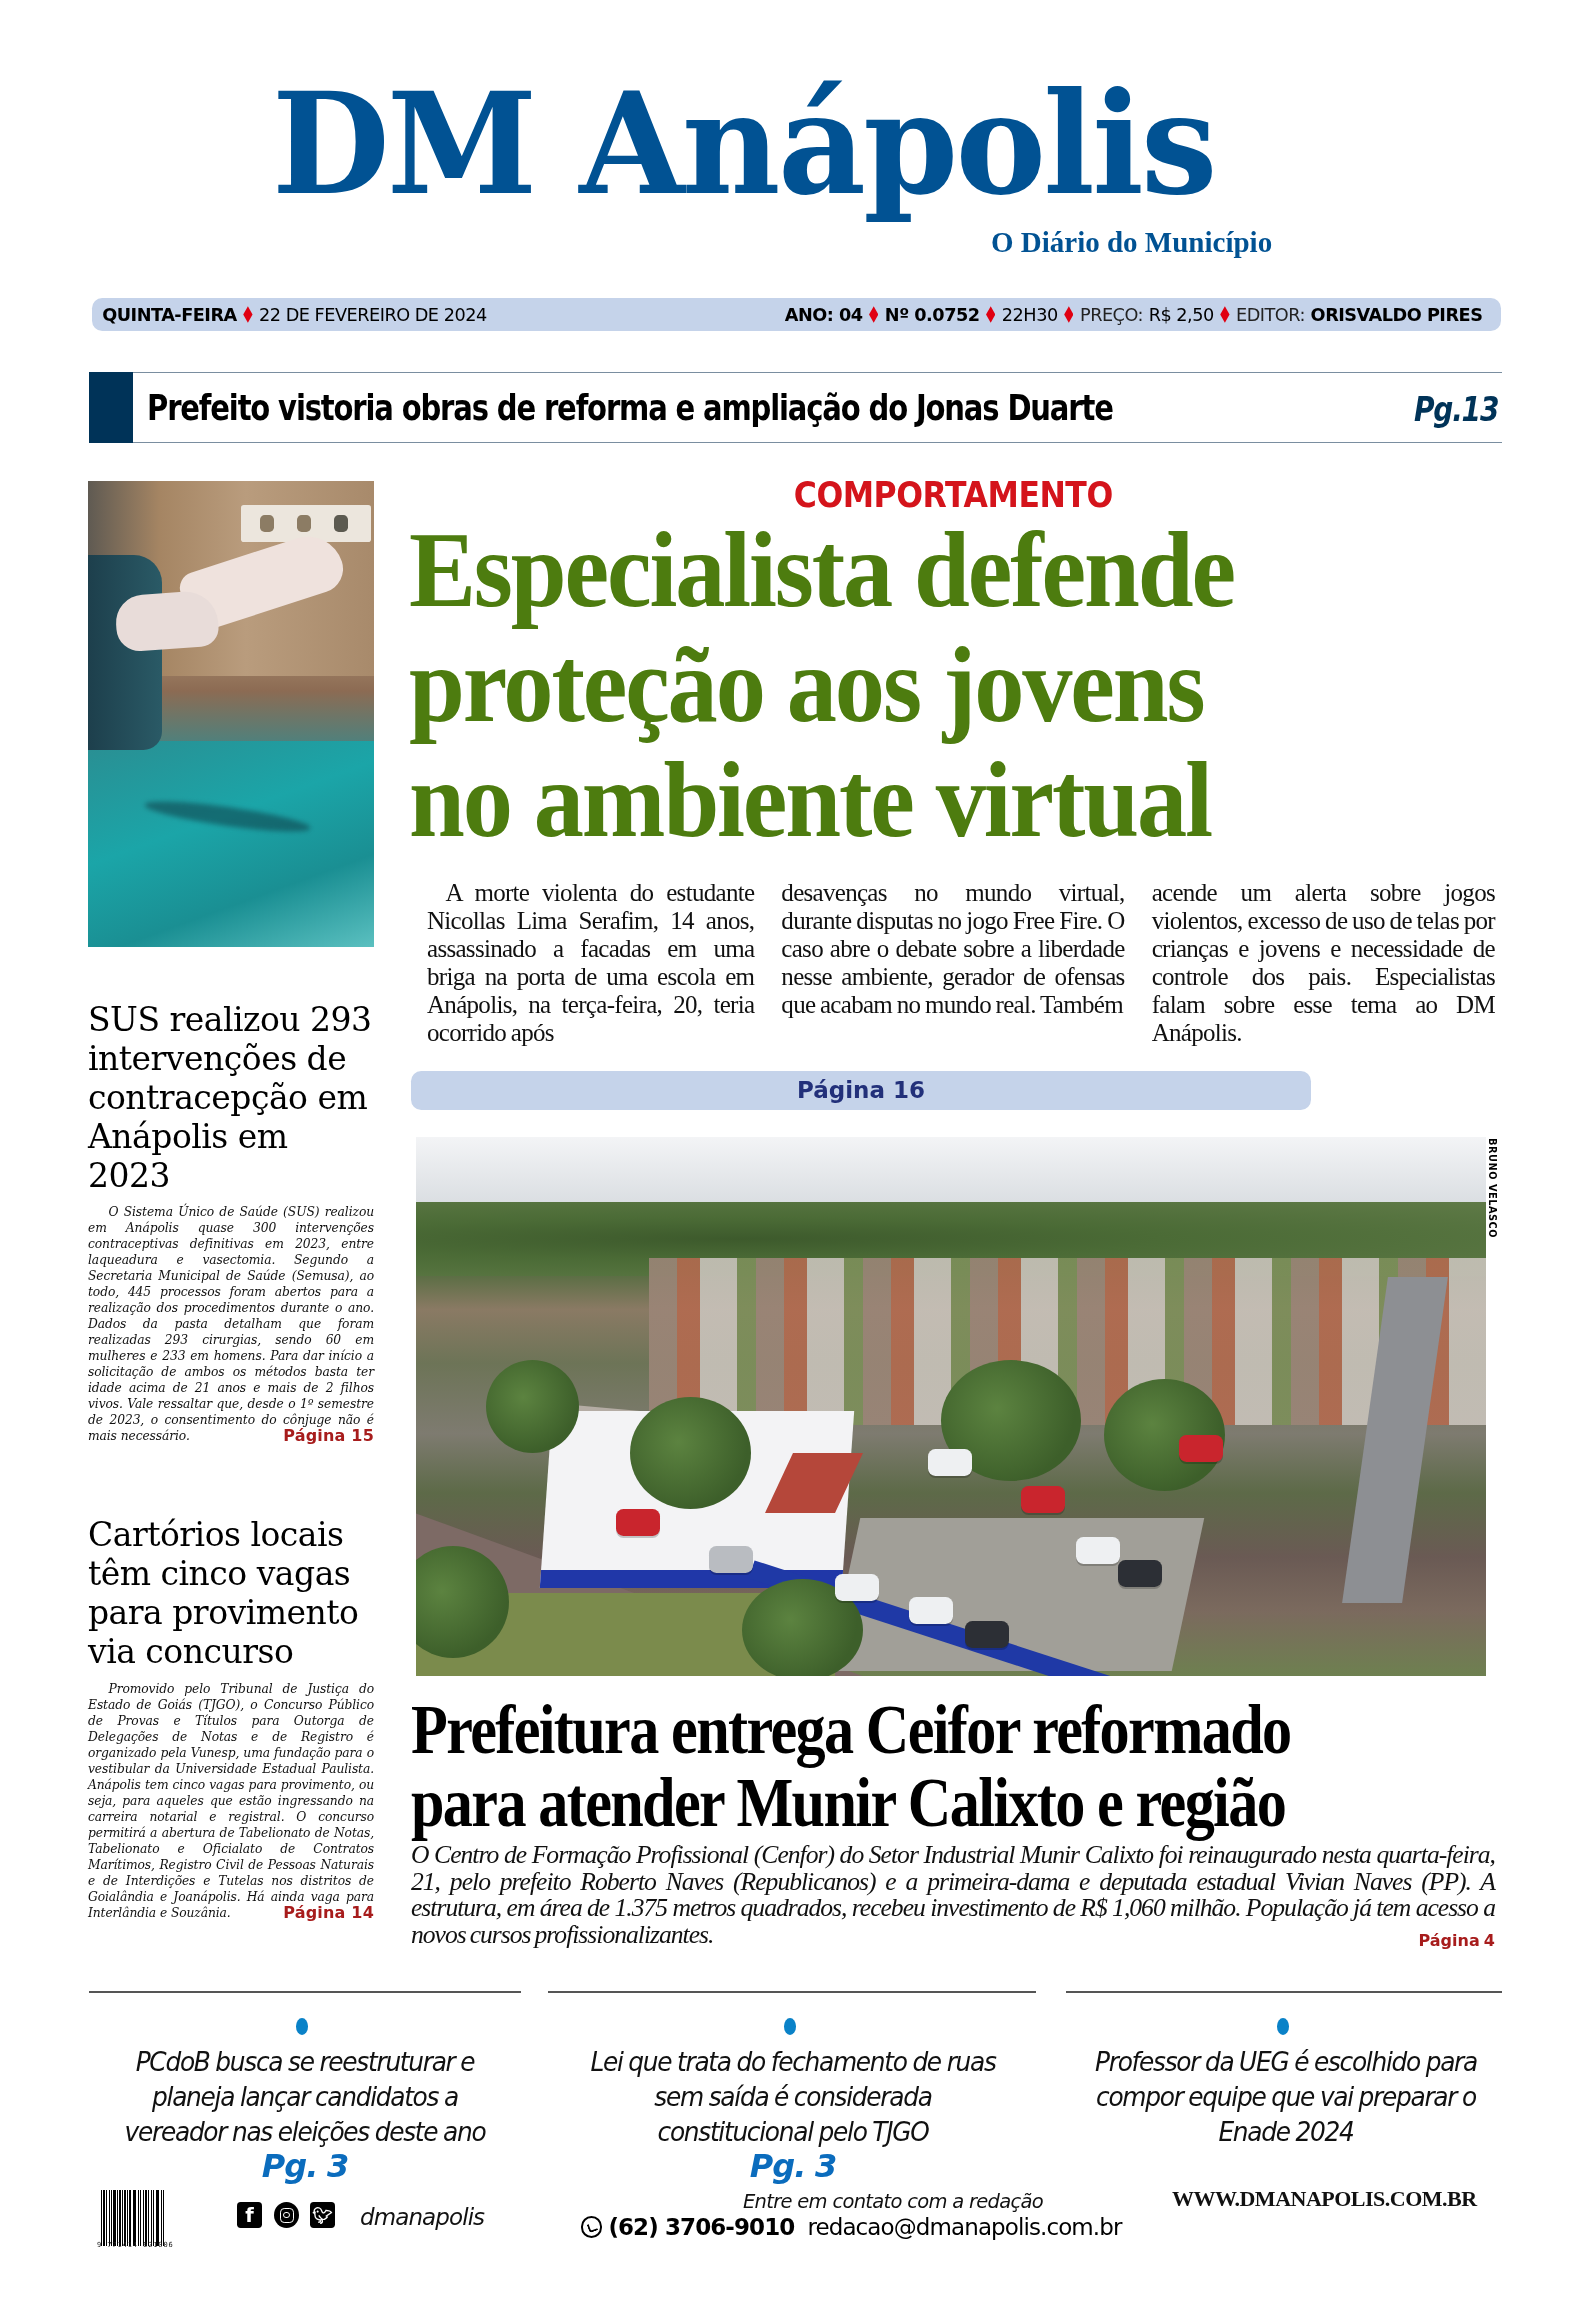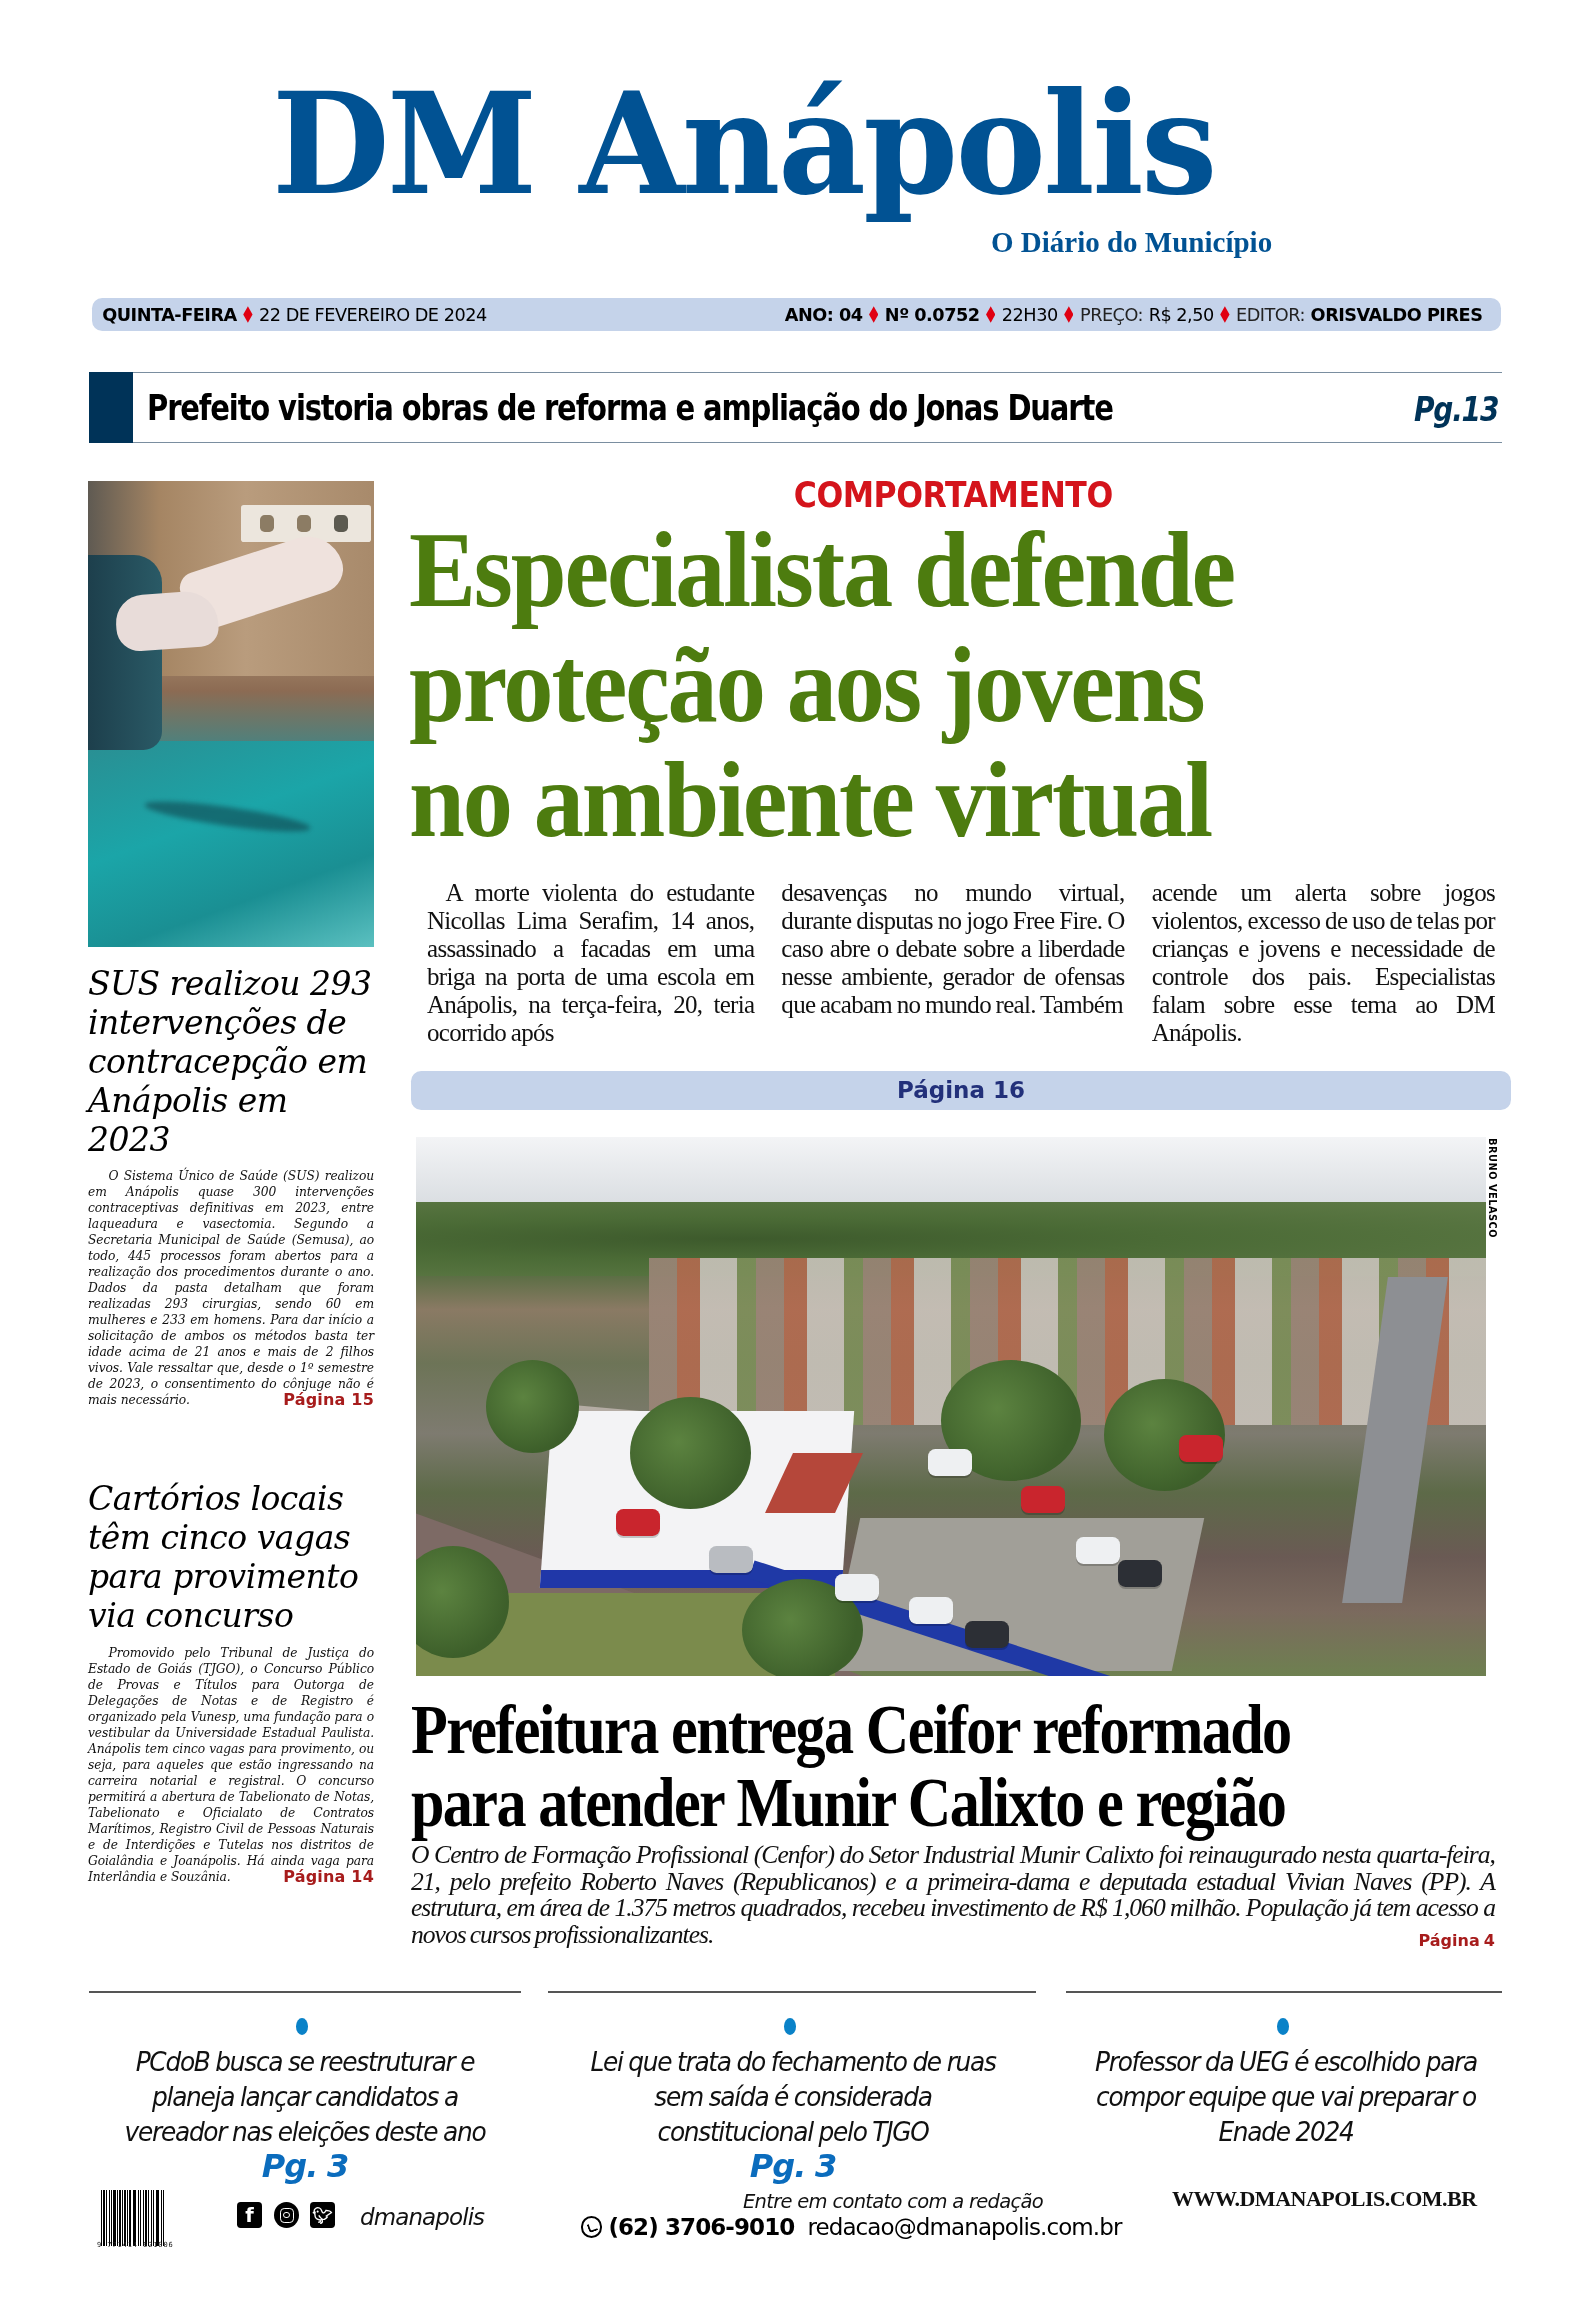--- a/index.html
+++ b/index.html
@@ -70,22 +70,22 @@
   .glove-photo .panel i { position: absolute; top: 10.2px; width: 14px; height: 16.7px; border-radius: 4.7px; background: #8c7c64; }
   .glove-photo .sleeve { position: absolute; left: 0; top: 74px; width: 74px; height: 195px; background: linear-gradient(90deg, #1d3f4c, #2a5a66); border-radius: 0 28px 18.6px 0; }
   .glove-photo .hand1 { position: absolute; left: 28px; top: 112px; width: 102px; height: 56px; background: #e8dcd9; border-radius: 28px 33px 18.6px 23px; transform: rotate(-4deg); }
   .glove-photo .hand2 { position: absolute; left: 93px; top: 70px; width: 163px; height: 60px; background: #efe2dd; border-radius: 18.6px 42px 28px 28px; transform: rotate(-18deg); }
   .glove-photo .drape { position: absolute; left: 0; top: 260px; width: 100%; height: 206px;
     background: linear-gradient(160deg, #2a8e92 0%, #1ba5a8 40%, #1a8f93 70%, #5bc0c0 100%); }
   .glove-photo .fold { position: absolute; left: 56px; top: 326px; width: 167px; height: 18.6px; background: rgba(10,40,50,.45); border-radius: 50%; transform: rotate(8deg); filter: blur(2.8px); }
 
   
   .side-head {
-    font-family: "DejaVu Serif", serif; font-style: italic; font-weight: normal;
-    font-size: 33px; line-height: 39px; color: #000; letter-spacing: -0.5px;
+    font-family: "DejaVu Serif", serif; font-weight: normal;
+    font-size: 33px; line-height: 39px; color: #000; letter-spacing: -0.5px; margin-top: 36px;
   }
   .side-body {
     font-family: "DejaVu Serif", serif; font-style: italic;
     font-size: 12.3px; line-height: 16px; color: #111; text-align: justify;
     text-indent: 20.5px; letter-spacing: -0.1px;
   }
   .pg-red {
     font-family: "DejaVu Sans", sans-serif; font-weight: bold; font-style: normal;
     color: #a71c1c; font-size: 16px; float: right; letter-spacing: 0.2px;
   }
@@ -104,21 +104,21 @@
   }
   .main-head div { transform: scaleX(0.93); transform-origin: left top; }
   .main-cols {
     left: 411px; top: 879px; width: 1084px; display: grid;
     grid-template-columns: 1fr 1fr 1fr; column-gap: 27px;
     font-family: "Liberation Serif", serif; font-size: 25px; line-height: 28px; color: #111;
   }
   .main-cols p { text-align: justify; letter-spacing: -0.7px; word-spacing: -0.9px; }
   .main-cols p.first { text-indent: 18.6px; margin-left: 16px; }
   .pagina16 {
-    left: 411px; top: 1071px; width: 1100px; height: 39px; background: #c5d3ea;
+    left: 411px; top: 1071px; width: 900px; height: 39px; background: #c5d3ea;
     border-radius: 10.2px; text-align: center; line-height: 39px;
     font-family: "DejaVu Sans", sans-serif; font-weight: bold; font-size: 23px; color: #22307a;
   }
 
   
   .aerial {
     left: 416px; top: 1137px; width: 1070px; height: 539px; overflow: hidden;
     background: linear-gradient(180deg, #e9ebee 0%, #d6d9dd 9%, #5f7a4a 14%, #4f6b3c 24%, #8a7a64 32%, #6d7457 42%, #7e7b70 55%, #5d6a48 66%, #6a5a54 78%, #7b6a5e 88%, #6e8050 100%);
   }
   .aerial .sky { position: absolute; left:0; top:0; width:100%; height:70px; background: linear-gradient(180deg,#f3f4f6,#d9dde1); }

